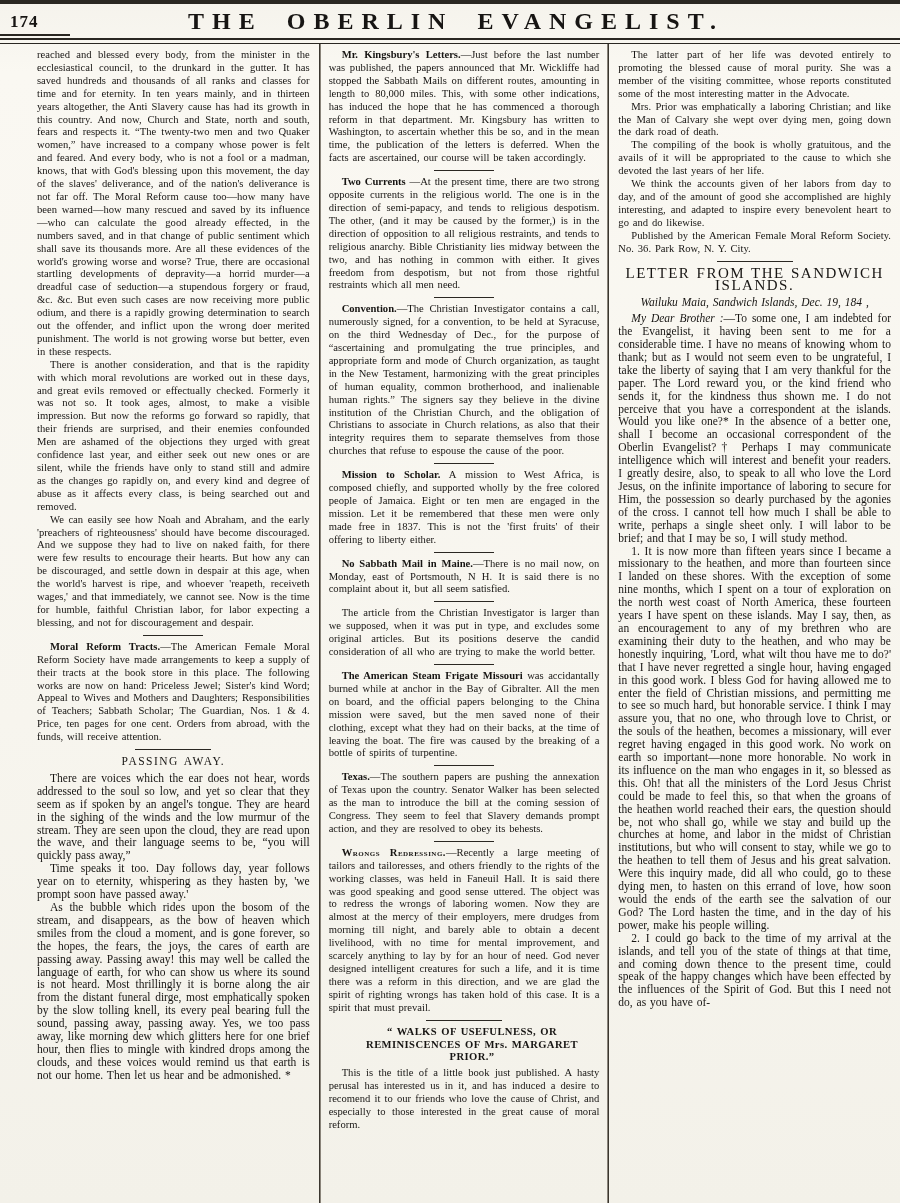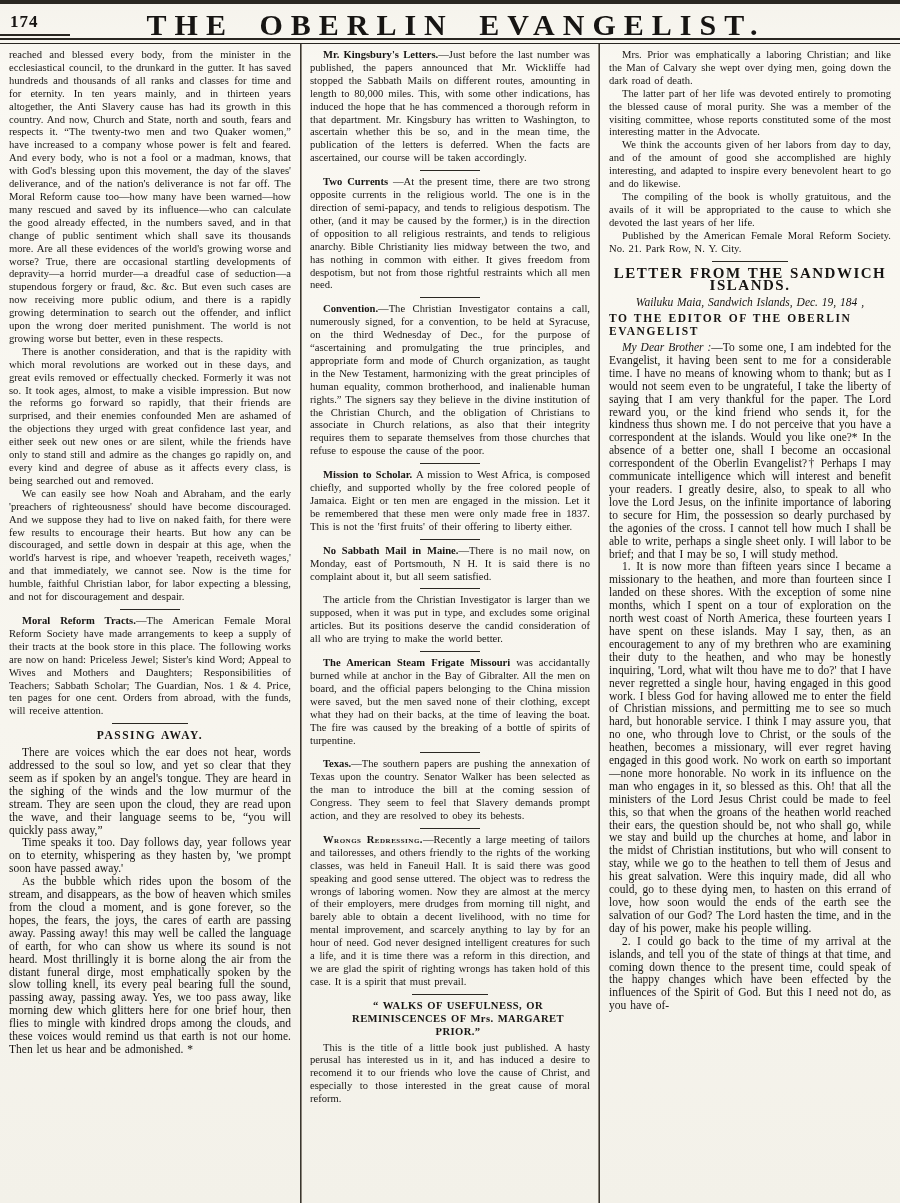--- a/index.html
+++ b/index.html
@@ -10,38 +10,38 @@
     font-family:"Liberation Serif","DejaVu Serif",serif;
     overflow:hidden;
   }
   .page{position:relative;width:900px;height:1203px;background:
     linear-gradient(180deg,#f5f3ec 0%,#faf8f2 6%,#f7f5ee 60%,#f3f1e9 100%);}
   
   .header{position:relative;border-top:4px solid #2a2722;height:34px;}
   .page-num{position:absolute;left:10px;top:8px;font-size:17px;font-weight:bold;letter-spacing:1px;}
   .page-num-rule{position:absolute;left:0;top:30px;width:70px;border-top:2px solid #2a2722;}
   .masthead{position:absolute;left:12px;right:0;top:4px;text-align:center;
-    font-size:30px;font-weight:bold;letter-spacing:8px;word-spacing:10px;}
+    font-size:24px;font-weight:bold;letter-spacing:8px;word-spacing:10px;}
   .header-double-rule{border-top:2px solid #2a2722;border-bottom:1px solid #2a2722;height:3px;}
   
-  .columns{display:flex;height:1160px;}
+  .columns{display:flex;height:1160px;padding-left:28px;}
   .col{width:300px;box-sizing:border-box;padding:5px 9px 0 9px;overflow:hidden;height:1160px;}
   .col-mid{border-left:1px solid #3a362f;border-right:1px solid #3a362f;
     box-shadow:inset 2px 0 0 -1px #8a847a, inset -2px 0 0 -1px #8a847a;}
   
   p{margin:0;text-align:justify;text-indent:13px;}
   .small p{font-size:10.6px;line-height:12.9px;word-spacing:1.2px;}
   .big p{font-size:11.5px;line-height:12.9px;word-spacing:1px;}
   .noindent{text-indent:0 !important;}
   .lead{font-weight:bold;}
   .lead-sc{font-weight:bold;font-variant:small-caps;letter-spacing:.5px;}
   .lead-it{font-style:italic;font-weight:normal;}
   .sep{width:76px;border-top:1.5px solid #2a2722;margin:5px auto 5px auto;}
   .sep.thin{border-top-width:1px;width:60px;}
-  .headline{text-align:center;font-weight:bold;font-size:16px;letter-spacing:1.5px;
+  .headline{text-align:center;font-weight:normal;font-size:16px;letter-spacing:1.5px;
     margin:3px 0 4px 0;text-indent:0;}
   .headline-sm{text-align:center;font-weight:bold;font-size:11.5px;letter-spacing:.4px;
     margin:2px 4px 3px 20px;text-indent:0;line-height:15px;}
   .dateline{text-align:center;font-style:italic;font-size:12.5px;margin:1px 0 3px 0;text-indent:0;}
   .addressee{text-align:left;font-weight:bold;font-size:10px;letter-spacing:1.6px;
     margin:0 0 3px 0;text-indent:0;}
   .footnotes{margin-top:8px;}
   .footnote-rule{width:42px;border-top:1px solid #2a2722;margin:0 0 4px 2px;}
   .footnotes p{font-size:10.6px;line-height:13px;text-indent:10px;text-align:left;}
 </style>
@@ -116,31 +116,30 @@
       </div>
       <div class="sep"></div>
       <div>
         <p class="headline-sm">“ WALKS OF USEFULNESS, OR REMINISCENCES OF Mrs. MARGARET PRIOR.”</p>
         <p>This is the title of a little book just published. A hasty perusal has interested us in it, and has induced a desire to recomend it to our friends who love the cause of Christ, and especially to those interested in the great cause of moral reform.</p>
       </div>
     </div>
 
     <div class="col small">
       <div>
+        <p>The latter part of her life was devoted entirely to promoting the blessed cause of moral purity. She was a member of the visiting committee, whose reports constituted some of the most interesting matter in the Advocate.</p>
         <p>Mrs. Prior was emphatically a laboring Christian; and like the Man of Calvary she wept over dying men, going down the dark road of death.</p>
-        <p>The latter part of her life was devoted entirely to promoting the blessed cause of moral purity. She was a member of the visiting committee, whose reports constituted some of the most interesting matter in the Advocate.</p>
+        <p>The compiling of the book is wholly gratuitous, and the avails of it will be appropriated to the cause to which she devoted the last years of her life.</p>
         <p>We think the accounts given of her labors from day to day, and of the amount of good she accomplished are highly interesting, and adapted to inspire every benevolent heart to go and do likewise.</p>
-        <p>The compiling of the book is wholly gratuitous, and the avails of it will be appropriated to the cause to which she devoted the last years of her life.</p>
-        <p>Published by the American Female Moral Reform Society.  No. 21. Park Row, N. Y. City.</p>
+        <p>Published by the American Female Moral Reform Society.  No. 36. Park Row, N. Y. City.</p>
       </div>
       <div class="sep"></div>
       <div class="big">
         <p class="headline" style="font-size:15px;">LETTER FROM THE SANDWICH ISLANDS.</p>
         <p class="dateline">Wailuku Maia, Sandwich Islands, Dec. 19, 184 ,</p>
-        <p class="addressee">TO THE EDITOR OF THE  OBERLIN EVANGELIST</p>
         <p><span class="lead-it">My Dear Brother :</span><span>—To some one, I am indebted for the Evangelist, it having been sent to me for a considerable time. I have no means of knowing whom to thank; but as I would not seem even to be ungrateful, I take the liberty of saying that I am very thankful for the paper. The Lord reward you, or the kind friend who sends it, for the kindness thus shown me. I do not perceive that you have a correspondent at the islands. Would you like one?*  In the absence of a better one, shall I become an occasional correspondent of the Oberlin Evangelist?†  Perhaps I may communicate intelligence which will interest and benefit your readers. I greatly desire, also, to speak to all who love the Lord Jesus, on the infinite importance of laboring to secure for Him, the possession so dearly purchased by the agonies of the cross. I cannot tell how much I shall be able to write, perhaps a single sheet only. I will labor to be brief; and that I may be so, I will study method.</span></p>
         <p>1. It is now more than fifteen years since I became a missionary to the heathen, and more than fourteen since I landed on these shores. With the exception of some nine months, which I spent on a tour of exploration on the north west coast of North America, these fourteen years I have spent on these islands. May I say, then, as an encouragement to any of my brethren who are examining their duty to the heathen, and who may be honestly inquiring, 'Lord, what wilt thou have me to do?' that I have never regretted a single hour, having engaged in this good work. I bless God for having allowed me to enter the field of Christian missions, and permitting me to see so much hard, but honorable service. I think I may assure you, that no one, who through love to Christ, or the souls of the heathen, becomes a missionary, will ever regret having engaged in this good work. No work on earth so important—none more honorable. No work in its influence on the man who engages in it, so blessed as this. Oh! that all the ministers of the Lord Jesus Christ could be made to feel this, so that when the groans of the heathen world reached their ears, the question should be, not who shall go, while we stay and build up the churches at home, and labor in the midst of Christian institutions, but who will consent to stay, while we go to the heathen to tell them of Jesus and his great salvation. Were this inquiry made, did all who could, go to these dying men, to hasten on this errand of love, how soon would the ends of the earth see the salvation of our God? The Lord hasten the time, and in the day of his power, make his people willing.</p>
         <p>2. I could go back to the time of my arrival at the islands, and tell you of the state of things at that time, and coming down thence to the present time, could speak of the happy changes which have been effected by the influences of the Spirit of God. But this I need not do, as you have of-</p>
       </div>
     </div>
 
   </div>
 </div>
 
 </body></html>

